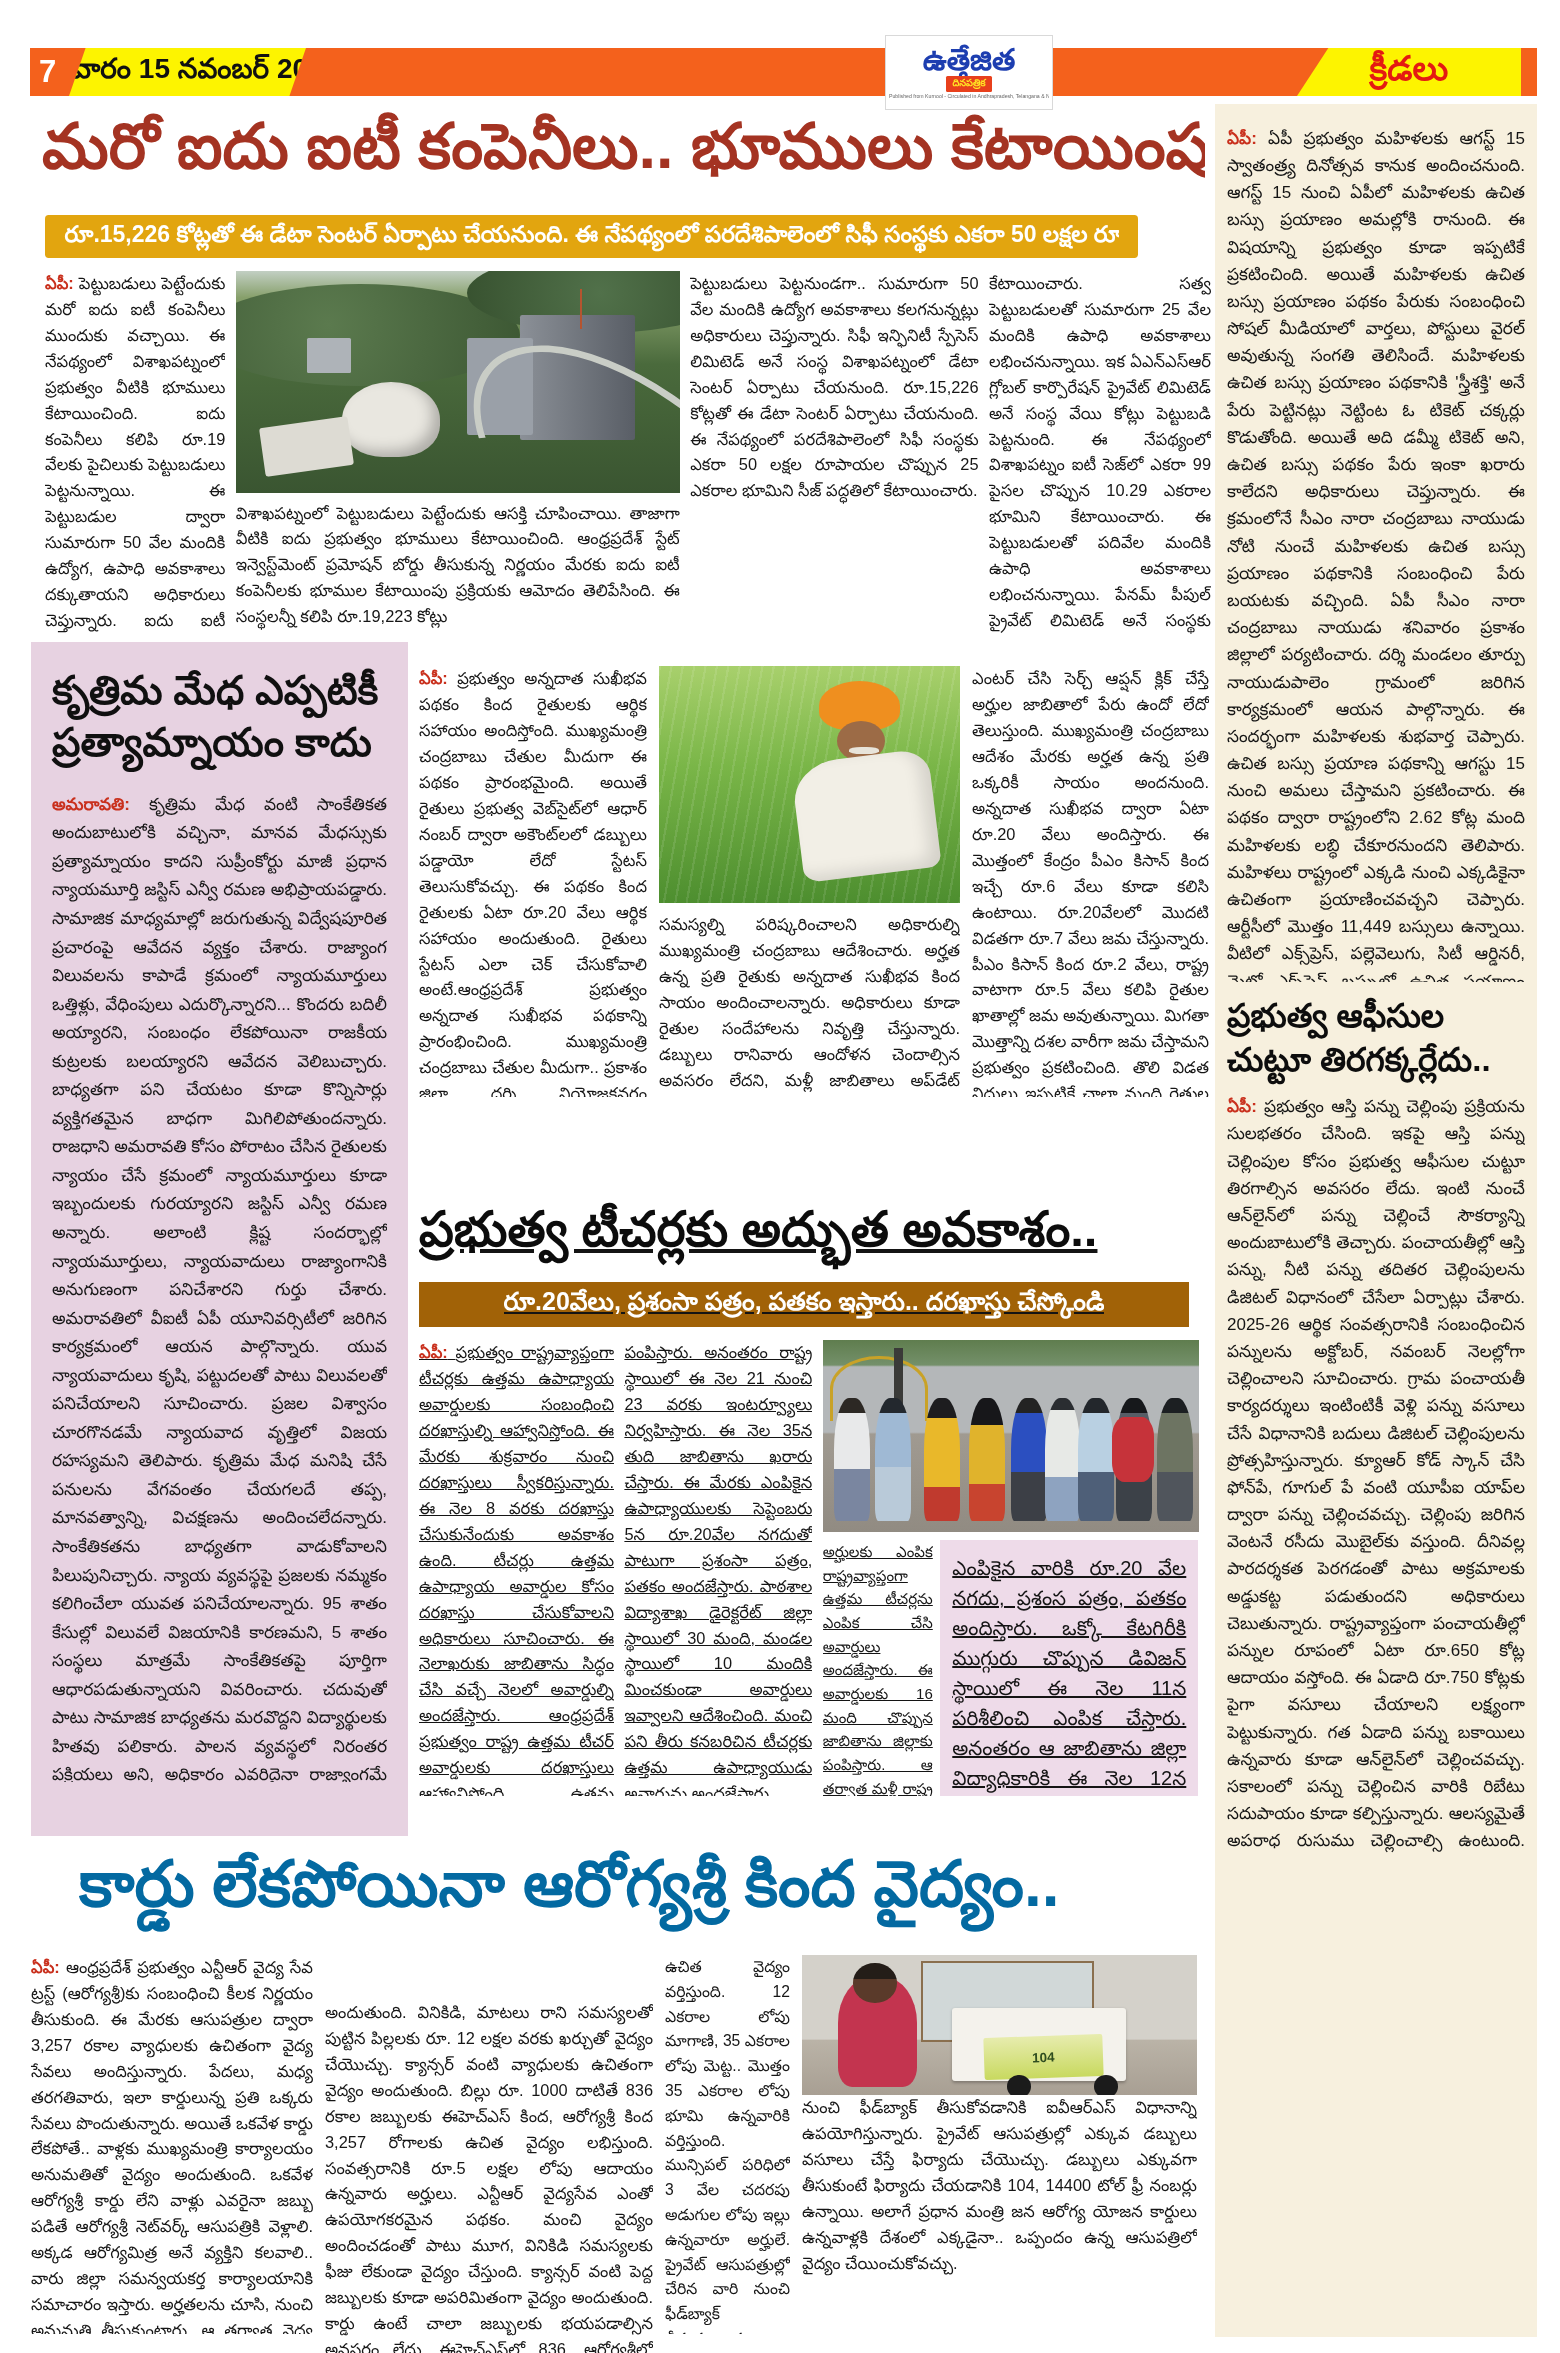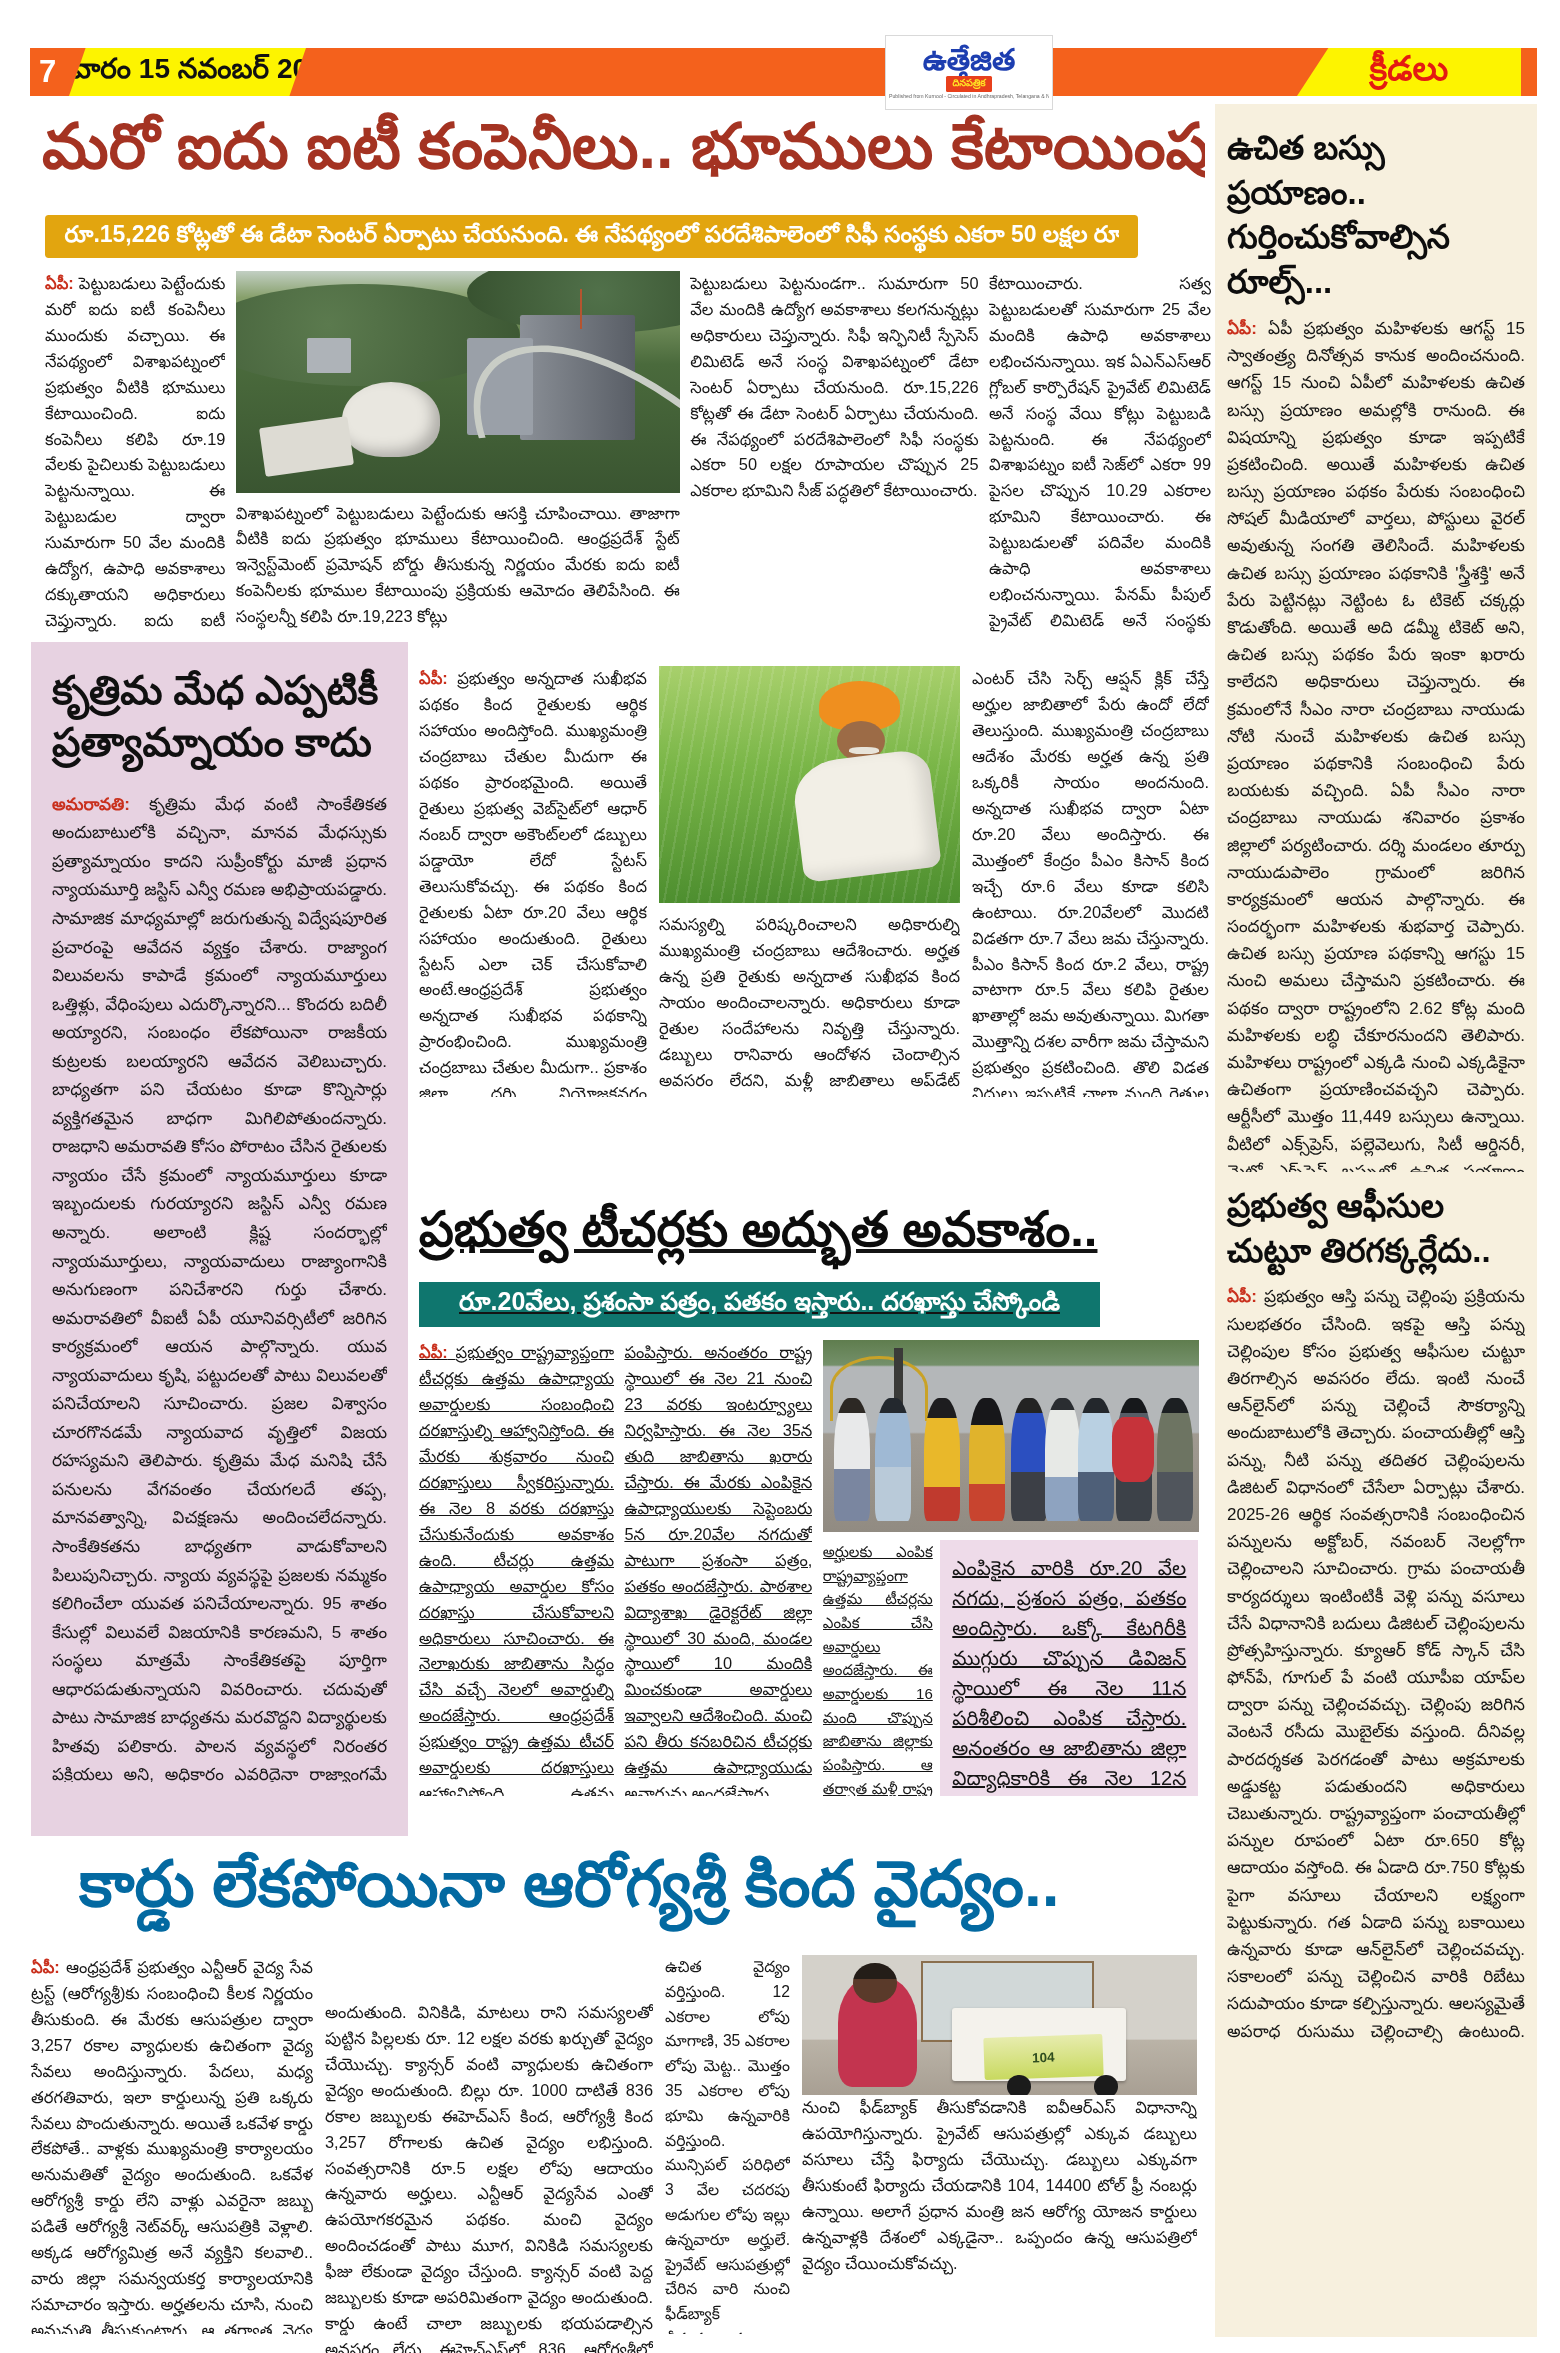--- a/index.html
+++ b/index.html
@@ -50,21 +50,21 @@
   .anna-head{font-size:46px;font-weight:bold;color:#2e8fbe;white-space:nowrap;overflow:hidden;}
   .anna-body{margin-top:16.4px;display:flex;gap:12px;height:431px;}
   .an-c1{width:228px;height:100%;}
   .an-c2{width:301px;height:100%;display:flex;flex-direction:column;}
   .an-c2 .col{margin-top:9px;flex:1;}
   .an-c3{width:237px;height:100%;}
 
   
   .teach{position:absolute;left:419px;top:1201px;width:790px;height:638px;text-decoration:underline;}
   .teach-head{font-size:49px;font-weight:bold;color:#0c0c0c;white-space:nowrap;overflow:hidden;}
-  .red-strip{margin-top:12px;width:681px;height:45px;background:#0f766e;display:flex;align-items:center;justify-content:center;}
+  .red-strip{margin-top:12px;width:770px;height:45px;background:#a16207;display:flex;align-items:center;justify-content:center;}
   .red-strip span{color:#fff;font-size:25px;font-weight:bold;white-space:nowrap;overflow:hidden;}
   .teach-body{margin-top:13.4px;display:flex;gap:10.4px;height:456px;}
   .te-c1{width:195px;height:100%;}
   .te-c2{width:188px;height:100%;}
   .te-right{width:376px;height:100%;display:flex;flex-direction:column;}
   .te-lower{display:flex;gap:7.5px;margin-top:7.5px;flex:1;overflow:hidden;}
   .te-c3{width:110px;font-size:15px;}
   .pink-box{width:258px;background:#eedbe9;padding:13.4px 12px;font-size:20px;line-height:1.5;text-align:justify;overflow:hidden;}
 
   
@@ -276,21 +276,20 @@
           <div class="abs h-woman"></div>
           <div class="abs h-whead"></div>
         </div>
         <div class="col">నుంచి ఫీడ్‌బ్యాక్ తీసుకోవడానికి ఐవీఆర్ఎస్ విధానాన్ని ఉపయోగిస్తున్నారు. ప్రైవేట్ ఆసుపత్రుల్లో ఎక్కువ డబ్బులు వసూలు చేస్తే ఫిర్యాదు చేయొచ్చు. డబ్బులు ఎక్కువగా తీసుకుంటే ఫిర్యాదు చేయడానికి 104, 14400 టోల్ ఫ్రీ నంబర్లు ఉన్నాయి. అలాగే ప్రధాన మంత్రి జన ఆరోగ్య యోజన కార్డులు ఉన్నవాళ్లకి దేశంలో ఎక్కడైనా.. ఒప్పందం ఉన్న ఆసుపత్రిలో వైద్యం చేయించుకోవచ్చు.</div>
       </div>
     </div>
   </div>
 
   <div class="sidebar">
 
-    <div class="sb-head">ఉచిత బస్సు ప్రయాణం.. గుర్తించుకోవాల్సిన రూల్స్...</div>
     <div class="sb-body sb-b1">
       <span class="dl">ఏపీ:</span>
       <span>ఏపీ ప్రభుత్వం మహిళలకు ఆగస్ట్ 15 స్వాతంత్ర్య దినోత్సవ కానుక అందించనుంది. ఆగస్ట్ 15 నుంచి ఏపీలో మహిళలకు ఉచిత బస్సు ప్రయాణం అమల్లోకి రానుంది. ఈ విషయాన్ని ప్రభుత్వం కూడా ఇప్పటికే ప్రకటించింది. అయితే మహిళలకు ఉచిత బస్సు ప్రయాణం పథకం పేరుకు సంబంధించి సోషల్ మీడియాలో వార్తలు, పోస్టులు వైరల్ అవుతున్న సంగతి తెలిసిందే. మహిళలకు ఉచిత బస్సు ప్రయాణం పథకానికి 'స్త్రీశక్తి' అనే పేరు పెట్టినట్లు నెట్టింట ఓ టికెట్ చక్కర్లు కొడుతోంది. అయితే అది డమ్మీ టికెట్ అని, ఉచిత బస్సు పథకం పేరు ఇంకా ఖరారు కాలేదని అధికారులు చెప్తున్నారు. ఈ క్రమంలోనే సీఎం నారా చంద్రబాబు నాయుడు నోటి నుంచే మహిళలకు ఉచిత బస్సు ప్రయాణం పథకానికి సంబంధించి పేరు బయటకు వచ్చింది. ఏపీ సీఎం నారా చంద్రబాబు నాయుడు శనివారం ప్రకాశం జిల్లాలో పర్యటించారు. దర్శి మండలం తూర్పు నాయుడుపాలెం గ్రామంలో జరిగిన కార్యక్రమంలో ఆయన పాల్గొన్నారు. ఈ సందర్భంగా మహిళలకు శుభవార్త చెప్పారు. ఉచిత బస్సు ప్రయాణ పథకాన్ని ఆగస్టు 15 నుంచి అమలు చేస్తామని ప్రకటించారు. ఈ పథకం ద్వారా రాష్ట్రంలోని 2.62 కోట్ల మంది మహిళలకు లబ్ధి చేకూరనుందని తెలిపారు. మహిళలు రాష్ట్రంలో ఎక్కడి నుంచి ఎక్కడికైనా ఉచితంగా ప్రయాణించవచ్చని చెప్పారు. ఆర్టీసీలో మొత్తం 11,449 బస్సులు ఉన్నాయి. వీటిలో ఎక్స్‌ప్రెస్, పల్లెవెలుగు, సిటీ ఆర్డినరీ, మెట్రో ఎక్స్‌ప్రెస్ బస్సుల్లో ఉచిత ప్రయాణం వర్తించనుంది. మొత్తం బస్సుల్లో వీటి వాటా 8,548 (74 శాతం) అని అధికారులు చెబుతున్నారు. డీలక్స్, సూపర్ లగ్జరీ, ఏసీ బస్సుల్లో మాత్రం ఉచిత ప్రయాణం వర్తించదని స్పష్టం చేశారు. ప్రయాణ సమయంలో ఆధార్ వంటి గుర్తింపు కార్డులను చూపించాల్సి ఉంటుందని అధికారులు చెప్పారు. అంతర్ రాష్ట్ర సర్వీసులకు ఈ పథకం వర్తించదు. ఈ పథకం అమలుకు ఏటా రూ.2 వేల కోట్లకు పైగా ఖర్చవుతుందని అంచనా. పథకం అమలుపై ఆర్టీసీ అధికారులు ఏర్పాట్లు చేస్తున్నారు. ఈ లోగా ఫేక్ టికెట్ల ప్రచారంపై అప్రమత్తంగా ఉండాలని సూచించారు. మహిళల భద్రత, సౌకర్యాల కోసం ప్రత్యేక చర్యలు తీసుకుంటున్నారు. పథకం పూర్తి వివరాలను అధికారికంగా త్వరలో వెల్లడించనున్నారు.</span>
     </div>
 
     <div class="sb-head">ప్రభుత్వ ఆఫీసుల చుట్టూ తిరగక్కర్లేదు..</div>
     <div class="sb-body sb-b2">
       <span class="dl">ఏపీ:</span>
       <span>ప్రభుత్వం ఆస్తి పన్ను చెల్లింపు ప్రక్రియను సులభతరం చేసింది. ఇకపై ఆస్తి పన్ను చెల్లింపుల కోసం ప్రభుత్వ ఆఫీసుల చుట్టూ తిరగాల్సిన అవసరం లేదు. ఇంటి నుంచే ఆన్‌లైన్‌లో పన్ను చెల్లించే సౌకర్యాన్ని అందుబాటులోకి తెచ్చారు. పంచాయతీల్లో ఆస్తి పన్ను, నీటి పన్ను తదితర చెల్లింపులను డిజిటల్ విధానంలో చేసేలా ఏర్పాట్లు చేశారు. 2025-26 ఆర్థిక సంవత్సరానికి సంబంధించిన పన్నులను అక్టోబర్, నవంబర్ నెలల్లోగా చెల్లించాలని సూచించారు. గ్రామ పంచాయతీ కార్యదర్శులు ఇంటింటికీ వెళ్లి పన్ను వసూలు చేసే విధానానికి బదులు డిజిటల్ చెల్లింపులను ప్రోత్సహిస్తున్నారు. క్యూఆర్ కోడ్ స్కాన్ చేసి ఫోన్‌పే, గూగుల్ పే వంటి యూపీఐ యాప్‌ల ద్వారా పన్ను చెల్లించవచ్చు. చెల్లింపు జరిగిన వెంటనే రసీదు మొబైల్‌కు వస్తుంది. దీనివల్ల పారదర్శకత పెరగడంతో పాటు అక్రమాలకు అడ్డుకట్ట పడుతుందని అధికారులు చెబుతున్నారు. రాష్ట్రవ్యాప్తంగా పంచాయతీల్లో పన్నుల రూపంలో ఏటా రూ.650 కోట్ల ఆదాయం వస్తోంది. ఈ ఏడాది రూ.750 కోట్లకు పైగా వసూలు చేయాలని లక్ష్యంగా పెట్టుకున్నారు. గత ఏడాది పన్ను బకాయిలు ఉన్నవారు కూడా ఆన్‌లైన్‌లో చెల్లించవచ్చు. సకాలంలో పన్ను చెల్లించిన వారికి రిబేటు సదుపాయం కూడా కల్పిస్తున్నారు. ఆలస్యమైతే అపరాధ రుసుము చెల్లించాల్సి ఉంటుంది. పన్ను చెల్లింపుల్లో సందేహాలు ఉంటే స్థానిక పంచాయతీ కార్యాలయంలో సంప్రదించవచ్చని అధికారులు తెలిపారు. డిజిటల్ చెల్లింపుల విధానం ప్రజలకు ఎంతో సులువుగా ఉంటుందని పేర్కొన్నారు.</span>
     </div>

